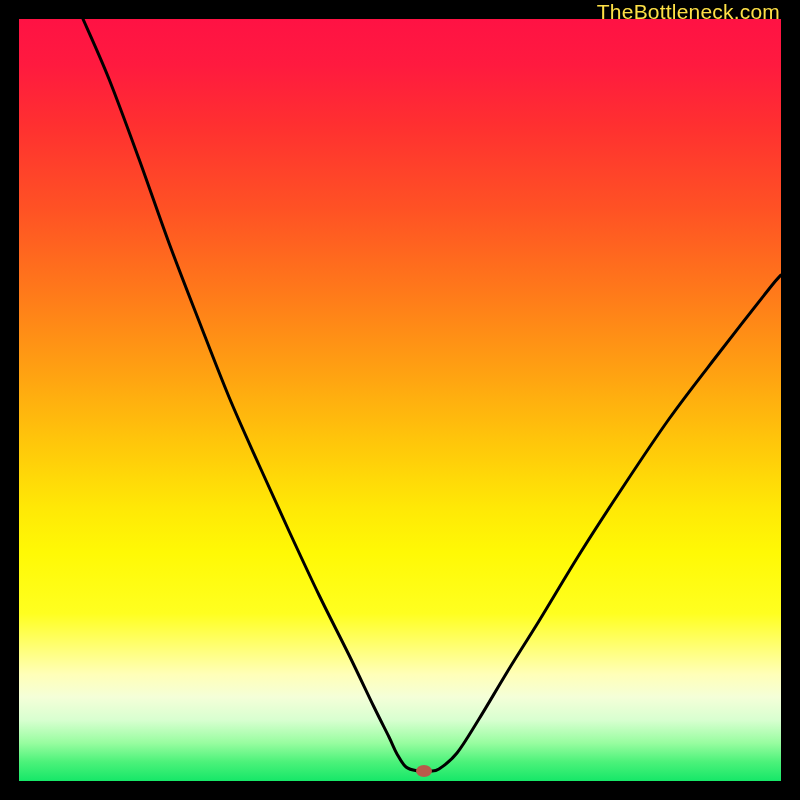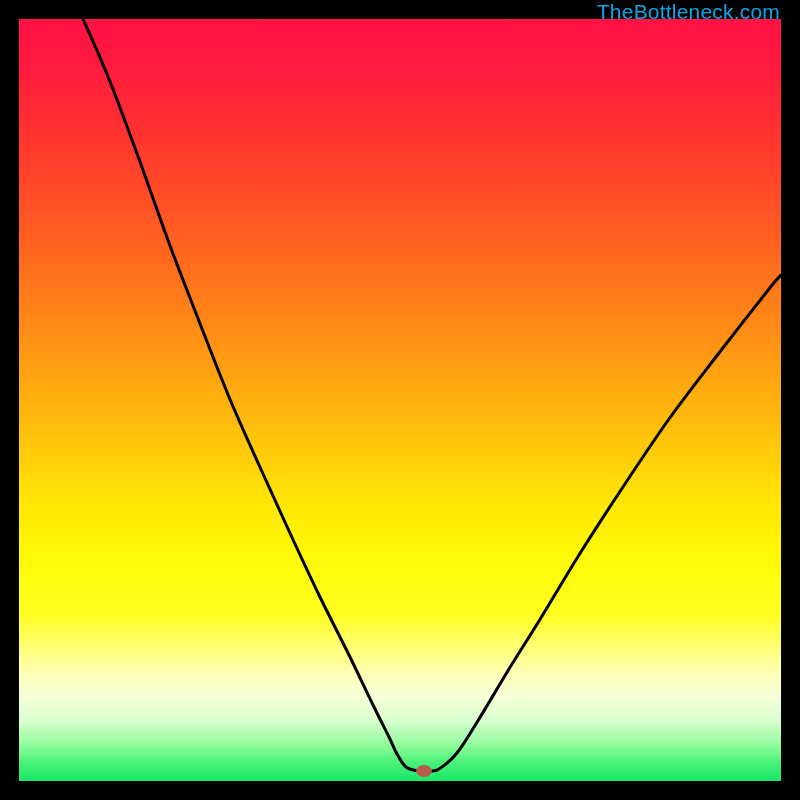--- a/index.html
+++ b/index.html
@@ -35,21 +35,21 @@
       #16e768 100%
     );
   }
   .watermark {
     position: absolute;
     top: 0px;
     right: 20px;
     font-family: Arial, Helvetica, sans-serif;
     font-size: 21px;
     font-weight: 500;
-    color: #0ea5e9;
+    color: #fde047;
     letter-spacing: 0.2px;
   }
   svg.curve {
     position: absolute;
     left: 0;
     top: 0;
     width: 762px;
     height: 762px;
     pointer-events: none;
   }

